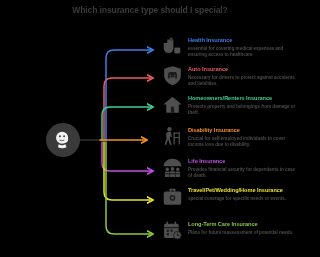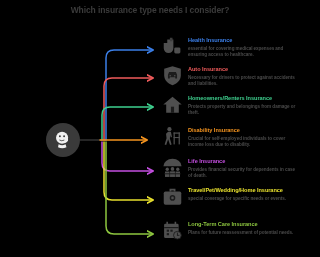--- a/index.html
+++ b/index.html
@@ -81,21 +81,21 @@
     line-height: 6px;
     color: #4a4a4a;
     font-weight: bold;
     margin-top: 2px;
     letter-spacing: -0.05px;
   }
 </style>
 </head>
 <body>
 
-<div id="title">Which insurance type needs I consider?</div>
+<div id="title">Which insurance type should I special?</div>
 
 <div id="root-node">
   <svg width="22" height="22" viewBox="0 0 24 24">
     <circle cx="11" cy="9.5" r="6.6" fill="#f2f2f2"></circle>
     <circle cx="8.6" cy="8" r="1.05" fill="#3a3a3a"></circle>
     <circle cx="13.2" cy="8" r="1.05" fill="#3a3a3a"></circle>
     <path d="M8.4 12.2 q2.4 1.7 4.8 0" stroke="#3a3a3a" stroke-width="0.9" fill="none" stroke-linecap="round"></path>
     <path d="M7.2 16.6 q3.8 2.0 7.6 0 l1.0 3.4 q-4.6 2.0 -9.2 0 z" fill="#f2f2f2"></path>
     <path d="M11.4 14.2 q2.6 0.8 4.4 -0.6 q1.4 -1.1 1.0 -2.6 q-0.3 -1.1 -1.5 -1.0 q-1.0 0.1 -0.9 1.1 q0.1 0.8 0.9 0.7" stroke="#f2f2f2" stroke-width="1.5" fill="none" stroke-linecap="round" stroke-linejoin="round"></path>
   </svg>

